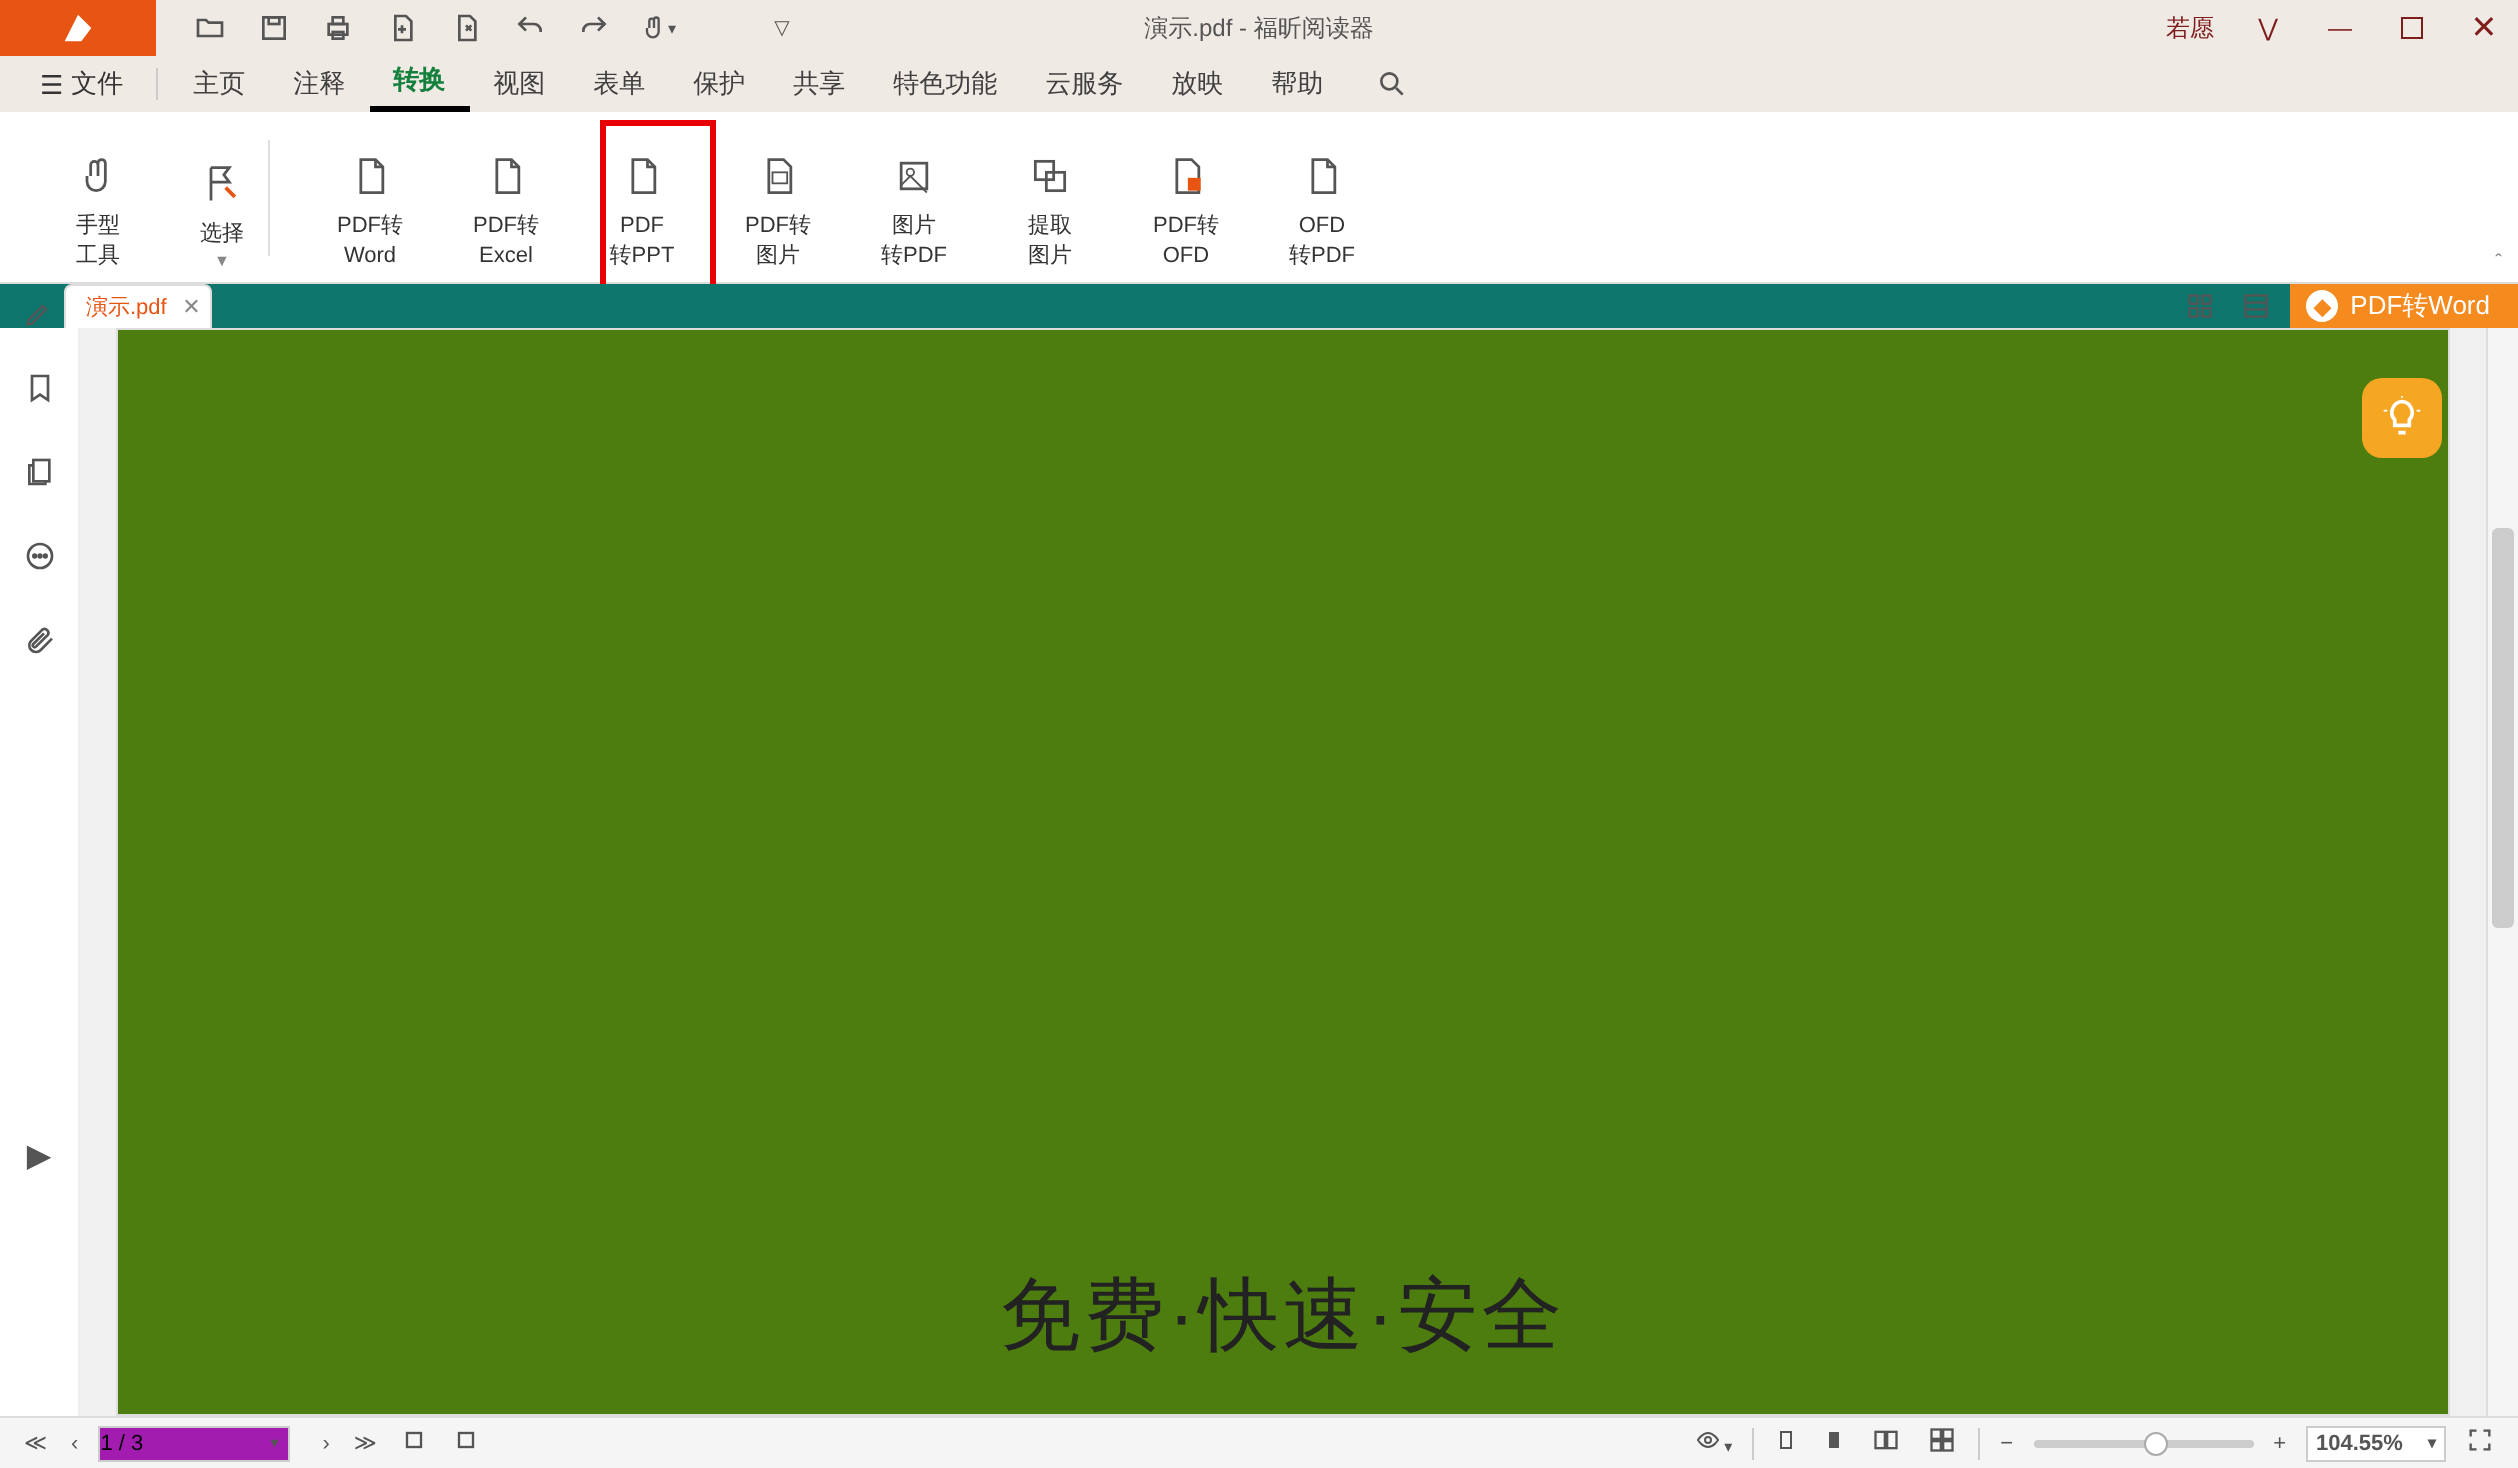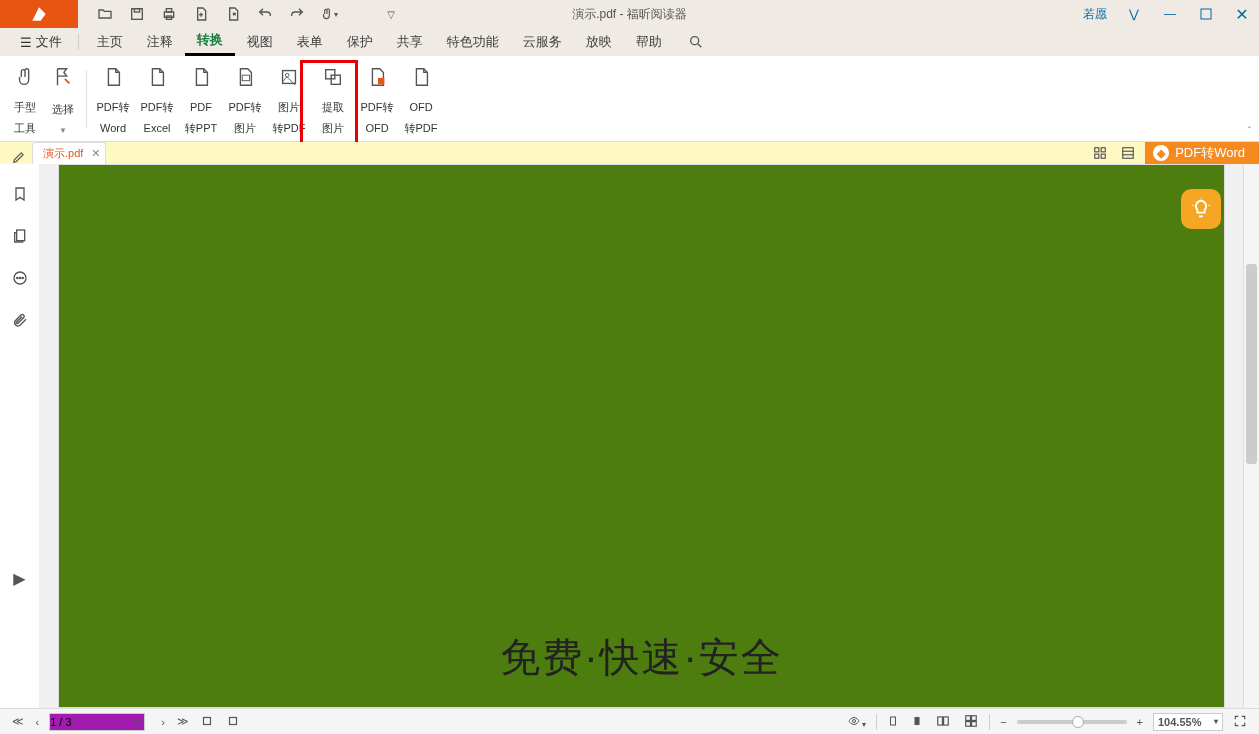--- a/index.html
+++ b/index.html
@@ -5,44 +5,44 @@
 * { box-sizing: border-box; margin: 0; padding: 0; font-family: "Microsoft YaHei", sans-serif; }
 body { background: #f5f5f5; width: 1259px; height: 734px; overflow: hidden; position: relative; }
 
 
 .titlebar { height: 28px; background: #f0eae4; display: flex; align-items: center; position: relative; }
 .logo-box { width: 78px; height: 28px; background: #e85412; display: flex; align-items: center; justify-content: center; }
 .logo-box svg { width: 20px; height: 20px; fill: #fff; }
 .qat { display: flex; gap: 14px; margin-left: 18px; align-items: center; }
 .qat .qat-btn { width: 18px; height: 18px; display: flex; align-items: center; justify-content: center; cursor: pointer; color:#555;}
 .title-center { position: absolute; left: 50%; transform: translateX(-50%); font-size: 12px; color: #555; }
-.title-right { position: absolute; right: 8px; display: flex; align-items: center; gap: 18px; font-size: 12px; color:#0369a1;}
+.title-right { position: absolute; right: 8px; display: flex; align-items: center; gap: 18px; font-size: 12px; color:#7f1d1d;}
 .title-right .win-btn { width: 18px; height: 18px; display:flex; align-items:center; justify-content:center; cursor:pointer;}
 
 
 .tabs { height: 28px; background: #f0eae4; display: flex; align-items: center; padding-left: 10px; gap: 0; font-size: 13px; }
 .tabs .file-menu { display:flex; align-items:center; gap:4px; padding:0 10px; cursor:pointer; color:#333;}
 .tabs .divider { width:1px; height:16px; background:#ccc; margin:0 6px;}
 .tabs .tab { padding: 4px 12px; cursor: pointer; color:#404040; }
 .tabs .tab.active { color: #15803d; border-bottom: 4px solid #000000; font-weight: bold; }
 .tabs .search-ico { margin-left: 12px; width:20px; height:20px; display:flex; align-items:center; justify-content:center; cursor:pointer;}
 
 
 .ribbon { height: 86px; background: #fff; border-bottom: 1px solid #ddd; display: flex; align-items: center; padding: 4px 6px; position:relative;}
 .ribbon .rb-group { display:flex; align-items:flex-start; }
-.ribbon .rb-btn { display:flex; flex-direction:column; align-items:center; justify-content:space-between; width: 44px; height: 76px; cursor:pointer; padding-top:4px; font-size:11px; color:#333; text-align:center; line-height:1.4;}
+.ribbon .rb-btn { display:flex; flex-direction:column; align-items:center; justify-content:flex-end; width: 44px; height: 76px; cursor:pointer; padding-top:4px; font-size:11px; color:#333; text-align:center; line-height:1.4;margin-left:24px;}
 .ribbon .rb-btn.narrow { width:38px;}
 .ribbon .rb-btn .ico { width:22px; height:24px; margin-bottom:6px; display:flex; align-items:center; justify-content:center;}
 .ribbon .rb-btn .ico svg { width:22px; height:24px; stroke:#555; fill:none;}
 .ribbon .vdiv { width:1px; height:58px; background:#e0e0e0; margin:0 4px; align-self:center;}
 .highlight-box { position:absolute; left: 300px; top:60px; width:58px; height:86px; border:3px solid #e80000; pointer-events:none;}
 .ribbon .collapse { position:absolute; right:8px; bottom:4px; cursor:pointer; color:#888; font-size:10px;}
 
 
-.doctabs { height: 22px; background:#fef9c3; display:flex; align-items:flex-end; padding-left:6px; position:relative;}
+.doctabs { height: 22px; background:#0f766e; display:flex; align-items:flex-end; padding-left:6px; position:relative;}
 .doctabs .pencil { width:26px; display:flex; align-items:center; justify-content:center; color:#555; cursor:pointer;}
 .doctabs .doctab { height:22px; background:#fff; border:1px solid #ddd; border-bottom:none; border-radius:4px 4px 0 0; padding:0 22px 0 10px; font-size:11px; display:flex; align-items:center; position:relative; cursor:pointer; color:#e85412;}
 .doctabs .doctab .close { position:absolute; right:5px; color:#888; font-size:11px;}
 .doctabs .right-tools { position:absolute; right:0; display:flex; align-items:center; gap:6px;}
 .doctabs .grid-btn { width:22px; height:20px; display:flex; align-items:center; justify-content:center; cursor:pointer; color:#555;}
 .doctabs .pdf-word { background:#f58a1f; color:#fff; height:22px; display:flex; align-items:center; padding:0 14px 0 8px; font-size:13px; gap:6px; cursor:pointer;}
 .doctabs .pdf-word .circ { width:16px; height:16px; border-radius:50%; background:#fff; display:flex; align-items:center; justify-content:center; color:#f58a1f; font-weight:bold; font-size:11px;}
 
 
 .main { display:flex; height: calc(734px - 28px - 28px - 86px - 22px - 26px); background:#fff;}

